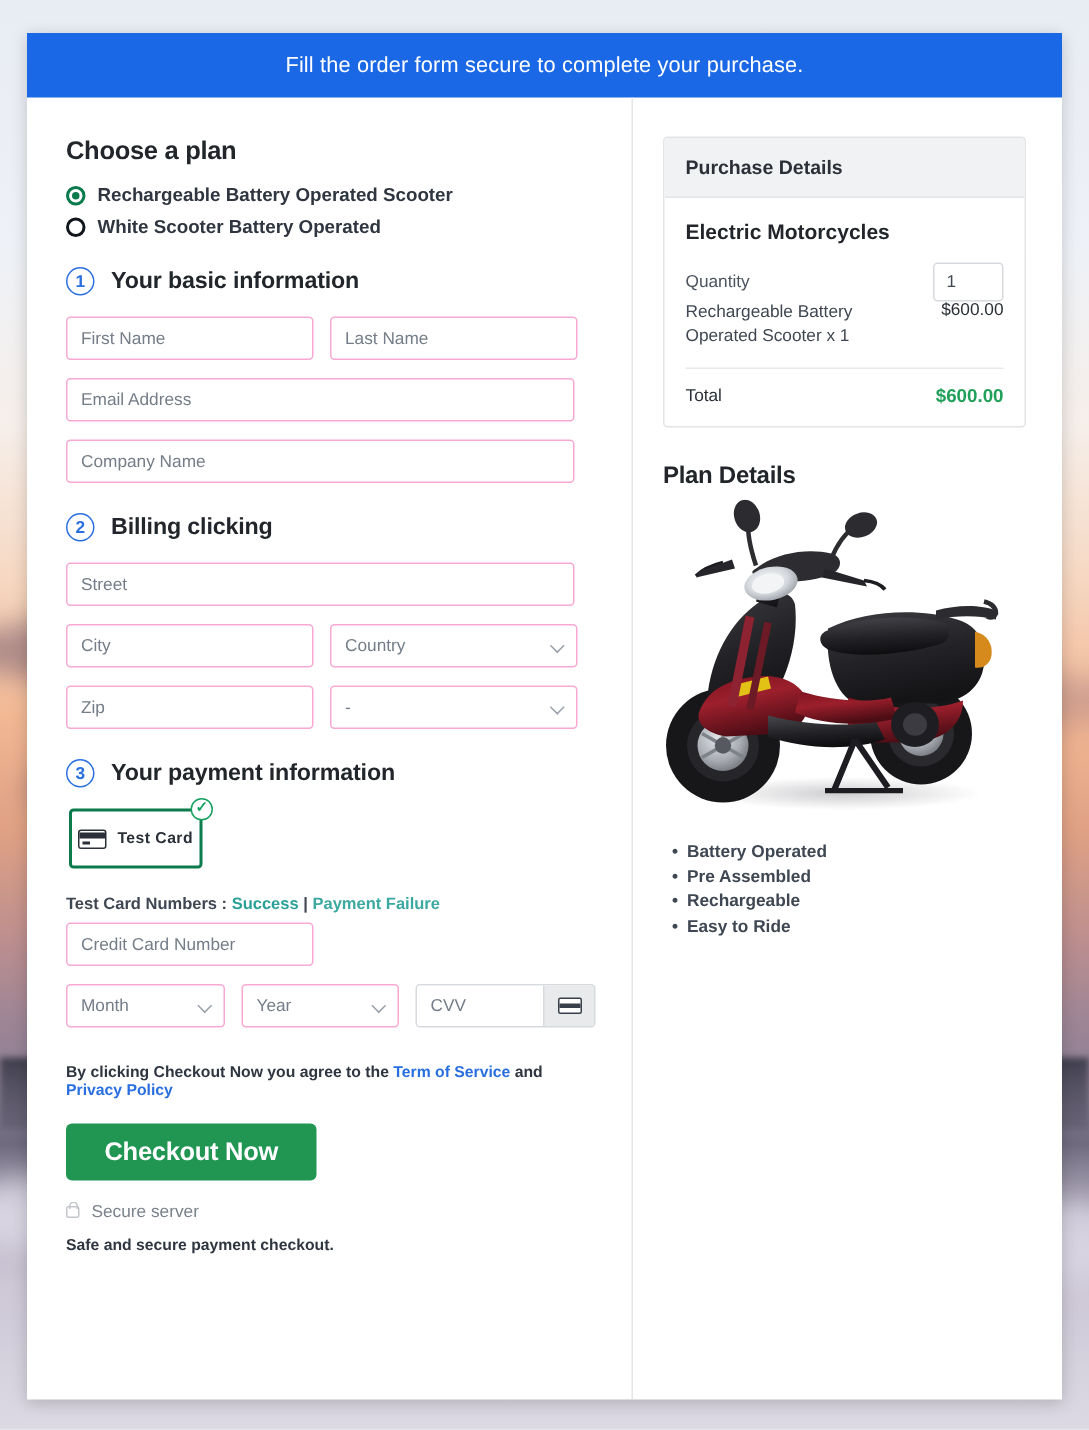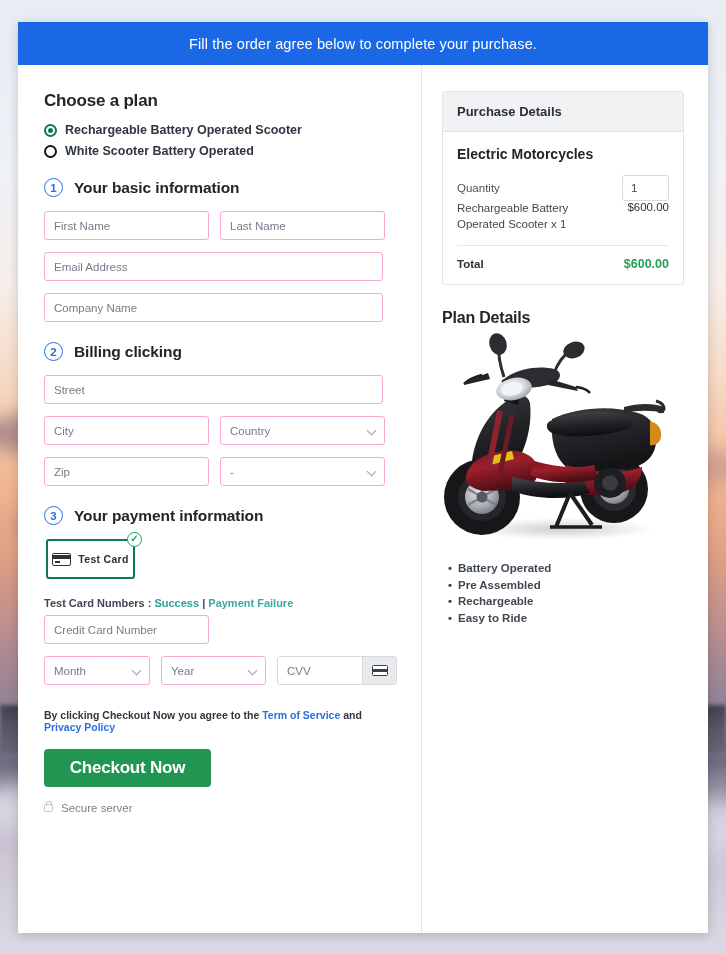--- a/index.html
+++ b/index.html
@@ -394,21 +394,21 @@
     border-bottom: 1px solid #e6e8ea;
   }
   .line-name { font-size: 11.5px; color: #3f4752; line-height: 1.35; max-width: 150px; }
   .line-price { font-size: 11.5px; color: #2b3038; white-space: nowrap; }
   .total-row {
     display: flex;
     justify-content: space-between;
     align-items: center;
     padding-top: 11px;
   }
-  .total-label { font-size: 11.5px; font-weight: bold; color: #2b3038; }
+  .total-label { font-size: 11.5px; font-weight: normal; color: #2b3038; }
   .total-value { font-size: 12.5px; font-weight: bold; color: #21a05a; }
 
   .plan-title {
     font-size: 16px;
     font-weight: bold;
     color: #22262b;
     margin: 24px 0 0 0;
     letter-spacing: -.2px;
   }
 
@@ -442,21 +442,21 @@
 <div id="bg">
   <div class="cloud c1"></div>
   <div class="cloud c2"></div>
   <div class="cloud c3"></div>
   <div class="cloud c4"></div>
   <div class="cloud c5"></div>
 </div>
 
 <div id="card">
 
-  <div id="banner">Fill the order agree below to complete your purchase.</div>
+  <div id="banner">Fill the order form secure to complete your purchase.</div>
 
   <div id="body-cols">
 
     <div id="left-col">
 
       <h2 class="choose">Choose a plan</h2>
 
       <div class="radio-row">
         <span class="radio-outer on"></span>
         <span class="radio-label">Rechargeable Battery Operated Scooter</span>
@@ -547,20 +547,21 @@
       <div class="terms">
         <span>By clicking Checkout Now you agree to the </span><a href="#">Term of Service</a><span> and </span><a href="#">Privacy Policy</a>
       </div>
 
       <button id="checkout">Checkout Now</button>
 
       <div class="secure-row">
         <span class="lock"></span>
         <span class="secure-txt">Secure server</span>
       </div>
+      <div class="safe-txt">Safe and secure payment checkout.</div>
     </div>
 
     <div id="right-col">
 
       <div class="pd-box">
         <div class="pd-head">Purchase Details</div>
         <div class="pd-body">
           <div class="pd-prod">Electric Motorcycles</div>
 
           <div class="qty-row">

